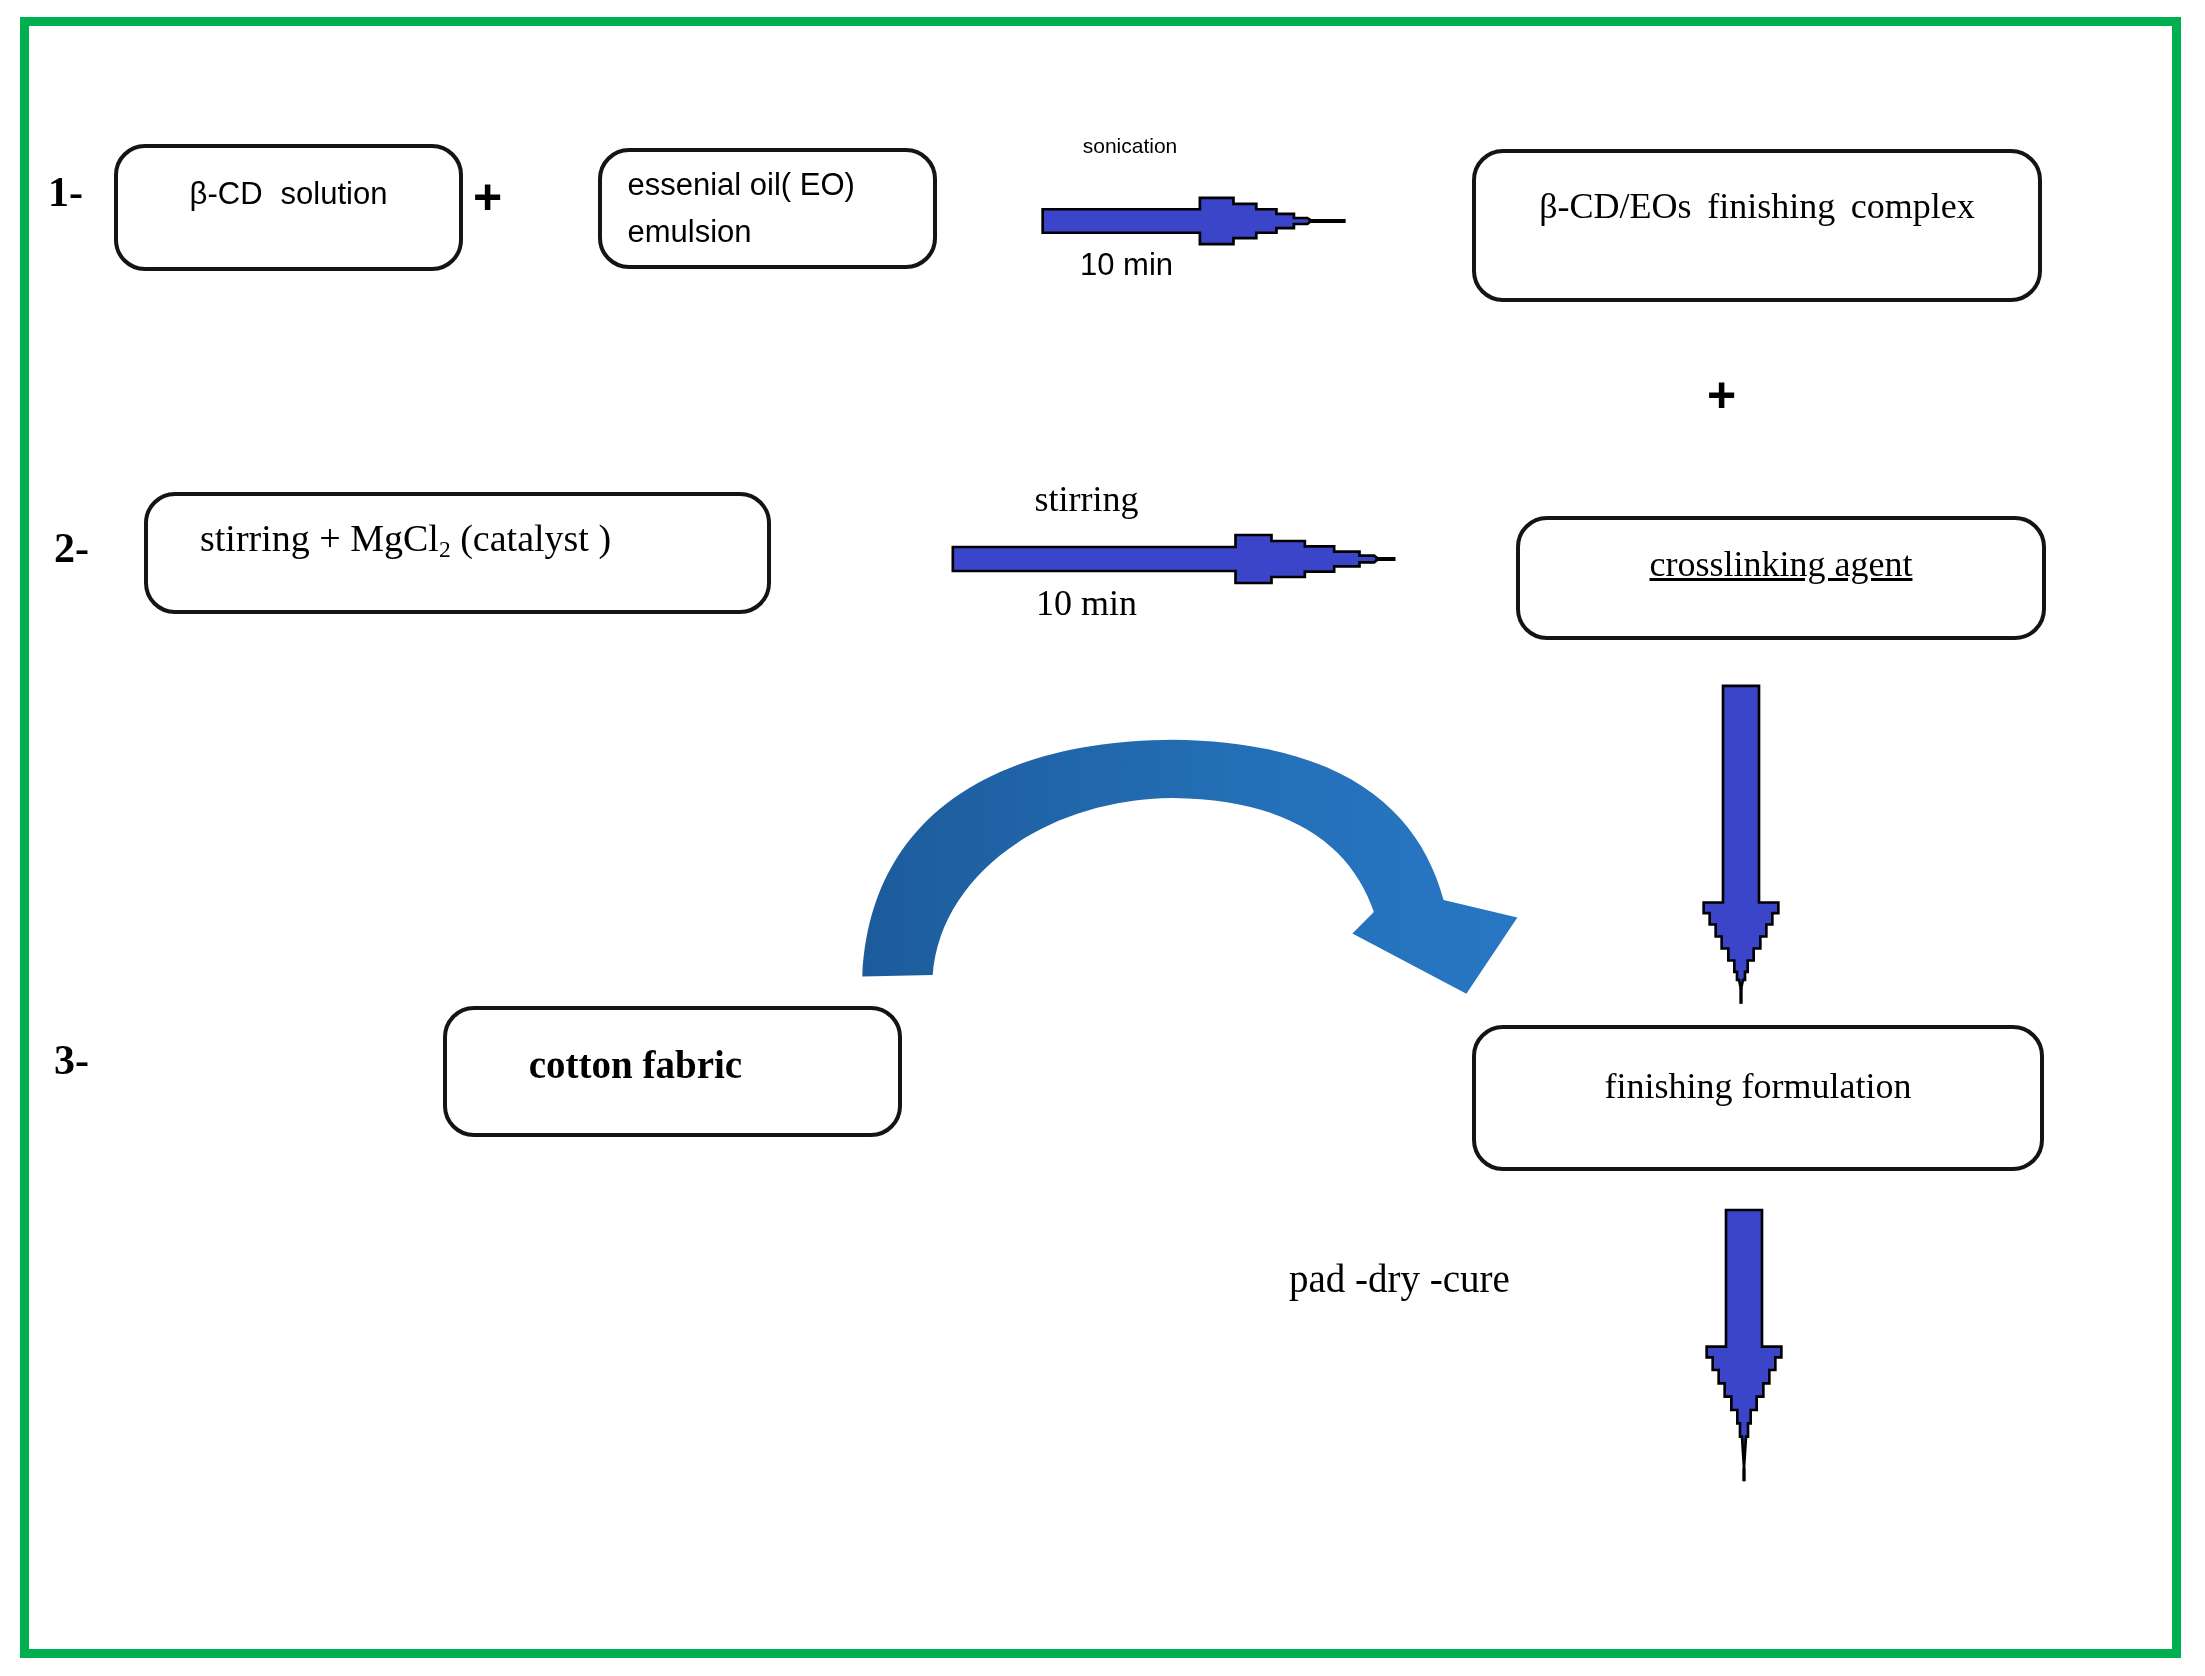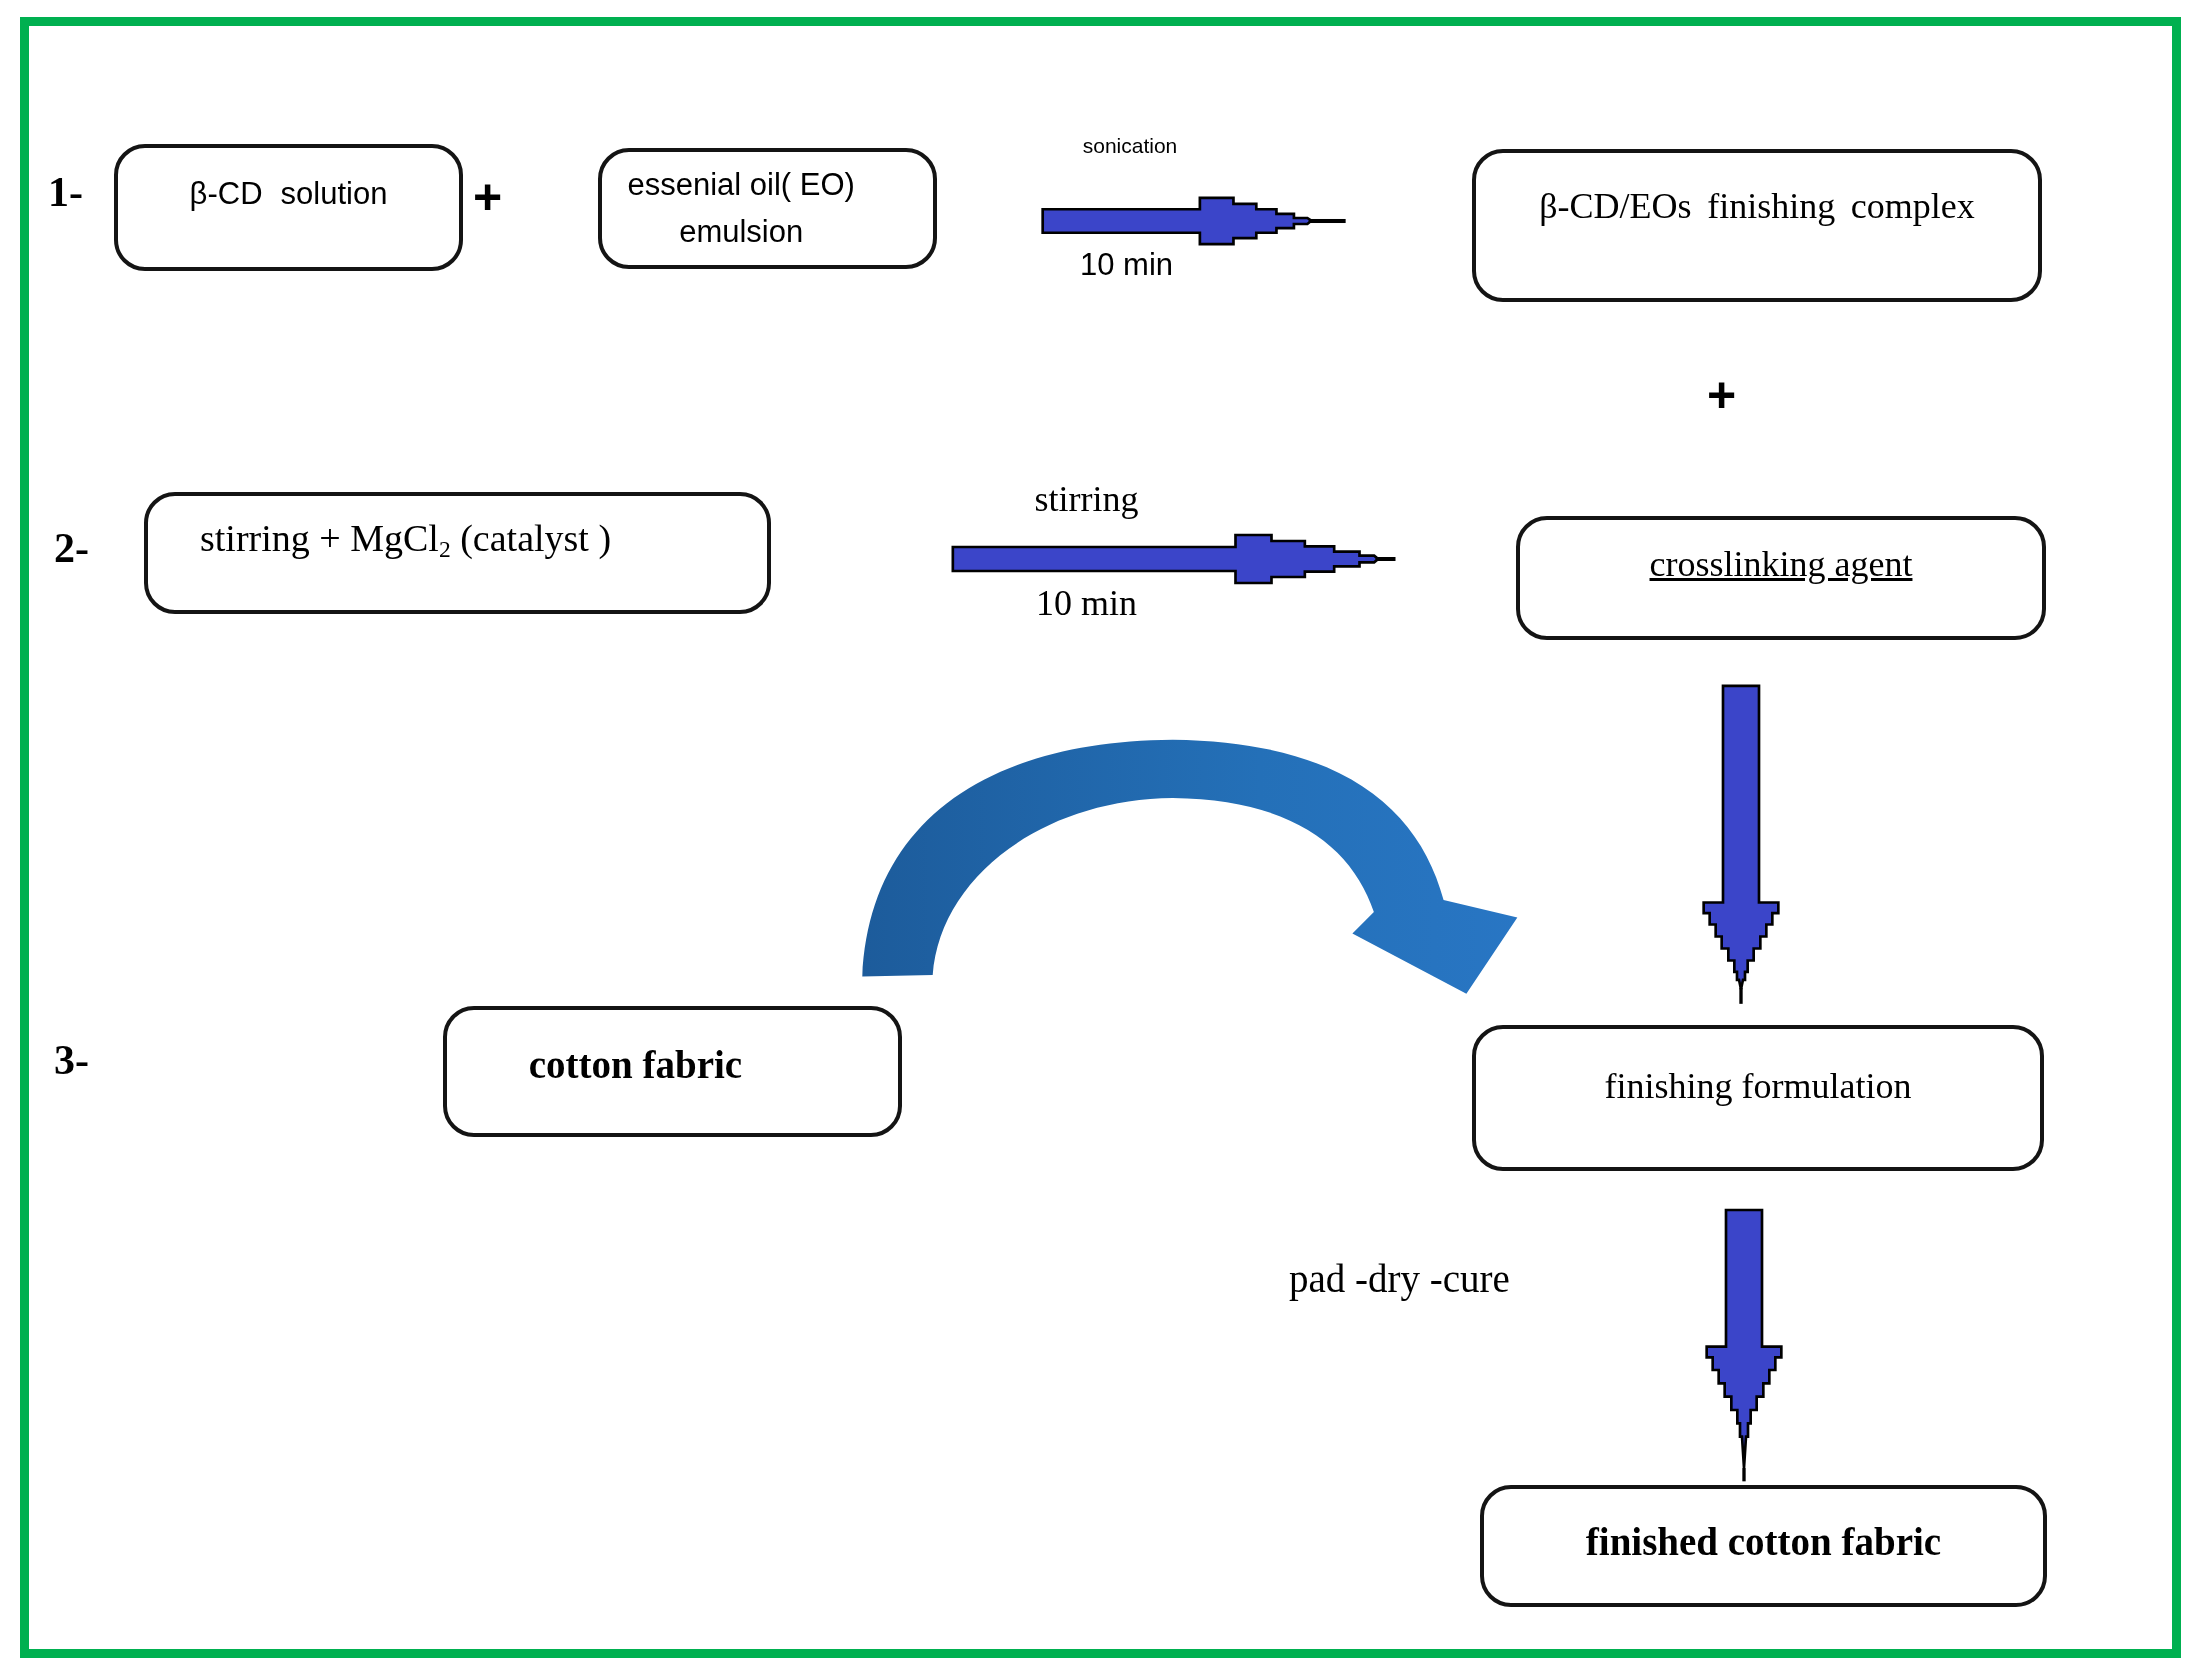--- a/index.html
+++ b/index.html
@@ -2,21 +2,21 @@
 <html style="font-size:10.7px"><head>
 <meta charset="utf-8">
 <style>
   html,body{margin:0;padding:0;background:#ffffff;}
   #canvas{position:relative;width:2205px;height:1676px;background:#ffffff;overflow:hidden;
           font-family:"Liberation Serif","DejaVu Serif",serif;color:#000;}
   .frame{position:absolute;left:20px;top:17.4px;width:2161px;height:1641px;
          border:9.4px solid #00b050;box-sizing:border-box;background:transparent;}
   .box{position:absolute;border:4px solid #141414;border-radius:31px;background:#ffffff;
        box-sizing:border-box;display:flex;align-items:center;justify-content:center;}
-  .sans{font-family:"Liberation Sans","DejaVu Sans",sans-serif;text-align:center;}
+  .sans{font-family:"Liberation Sans","DejaVu Sans",sans-serif;}
   .serif{font-family:"Liberation Serif","DejaVu Serif",serif;}
   .lbl{position:absolute;white-space:nowrap;}
   .step-num{font-size:42px;font-weight:bold;}
   .plus{font-size:50px;font-weight:bold;font-family:"Liberation Sans",sans-serif;}
   .center{text-align:center;}
   svg{position:absolute;display:block;}
   sub.fsub{font-size:0.62em;vertical-align:-0.25em;}
   .pre{white-space:pre-line;}
 </style>
 </head>
@@ -108,18 +108,15 @@
     <span class="serif" style="font-size:36px;padding-bottom:24px;">finishing formulation</span>
   </div>
 
   <div class="lbl serif" style="left:1289px;top:1256px;font-size:39px;">pad -dry -cure</div>
 
   <svg style="left:1704px;top:1207px;" width="80" height="278" viewBox="0 0 120 414">
     <polygon fill="#3b45c9" stroke="#000000" stroke-width="4" points="33,3 87,3 87,208 116,208 116,224 107,224 107,243 98,243 98,263 89,263 89,283 79,283 79,303 70,303 70,323 66,323 66,343 63,343 60,390 57,343 54,343 54,323 50,323 50,303 41,303 41,283 31,283 31,263 22,263 22,243 13,243 13,224 4,224 4,208 33,208"></polygon>
     <rect x="57.5" y="390" width="5" height="20" fill="#000000"></rect>
   </svg>
 
-  <div class="box" style="left:1480px;top:1485px;width:567px;height:122px;">
-    <span class="serif" style="font-size:39px;font-weight:bold;padding-bottom:9.4px;">finished cotton fabric</span>
-  </div>
 
 </div>
 
 
 </body></html>

